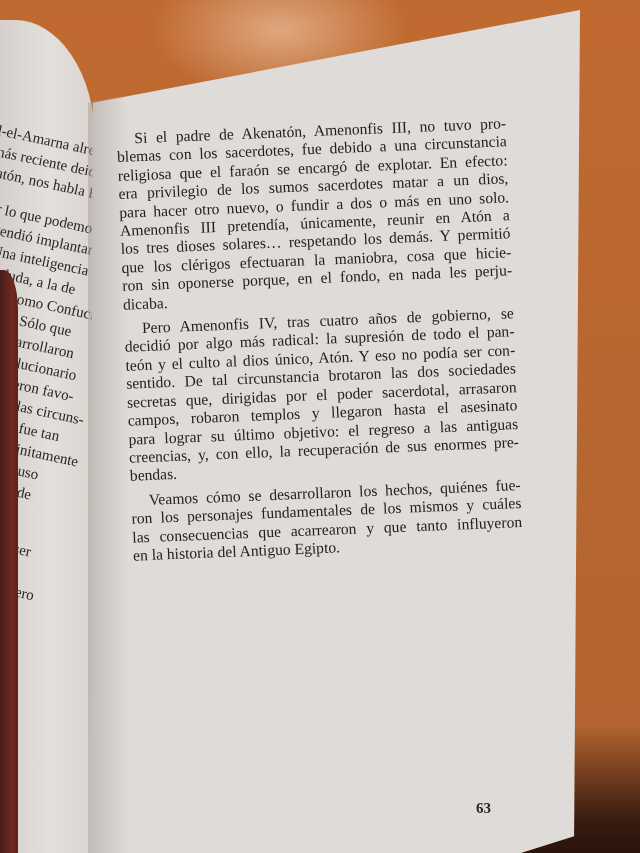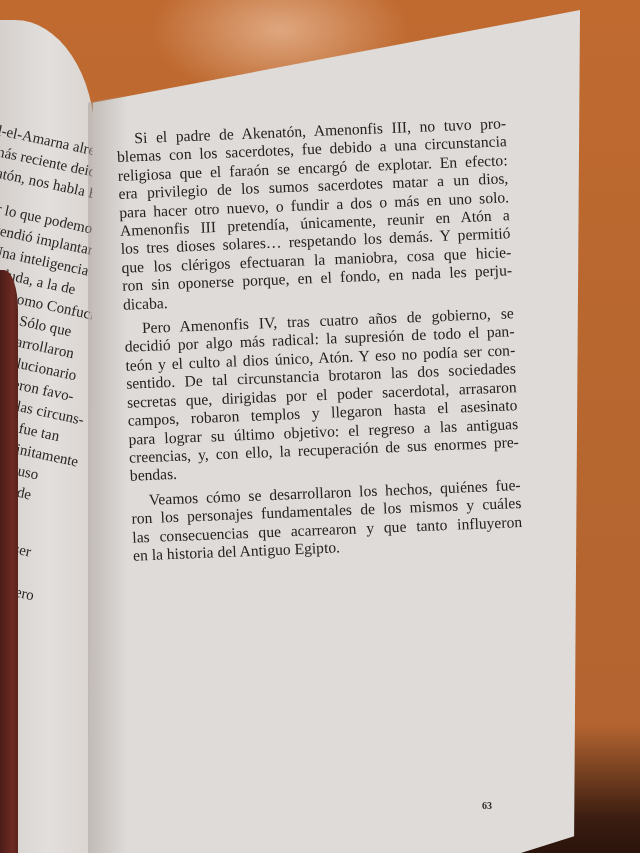--- a/index.html
+++ b/index.html
@@ -52,21 +52,21 @@
       font-size: 15.6px; line-height: 18.4px; color: #242120;
       transform: rotate(-2.3deg); transform-origin: left top;
     }
     .para { margin: 0; text-align: justify; text-align-last: justify; }
     .para .ln { display: block; text-align: justify; text-align-last: justify; }
     .para .ln.last { text-align-last: left; }
     .para .ln.indent { text-indent: 18px; }
     .para + .para { margin-top: 6px; }
     .page-number {
       position: absolute; left: 476px; top: 800px;
-      font-size: 10px; font-weight: bold; color: #2a2624; margin-left: 6px;
+      font-size: 15px; font-weight: bold; color: #2a2624;
     }
   </style>
 </head>
 <body>
 
 <div class="table-surface"></div>
 <div class="table-glow"></div>
 
 <div class="left-page">
   <div class="left-text" id="left-text">

